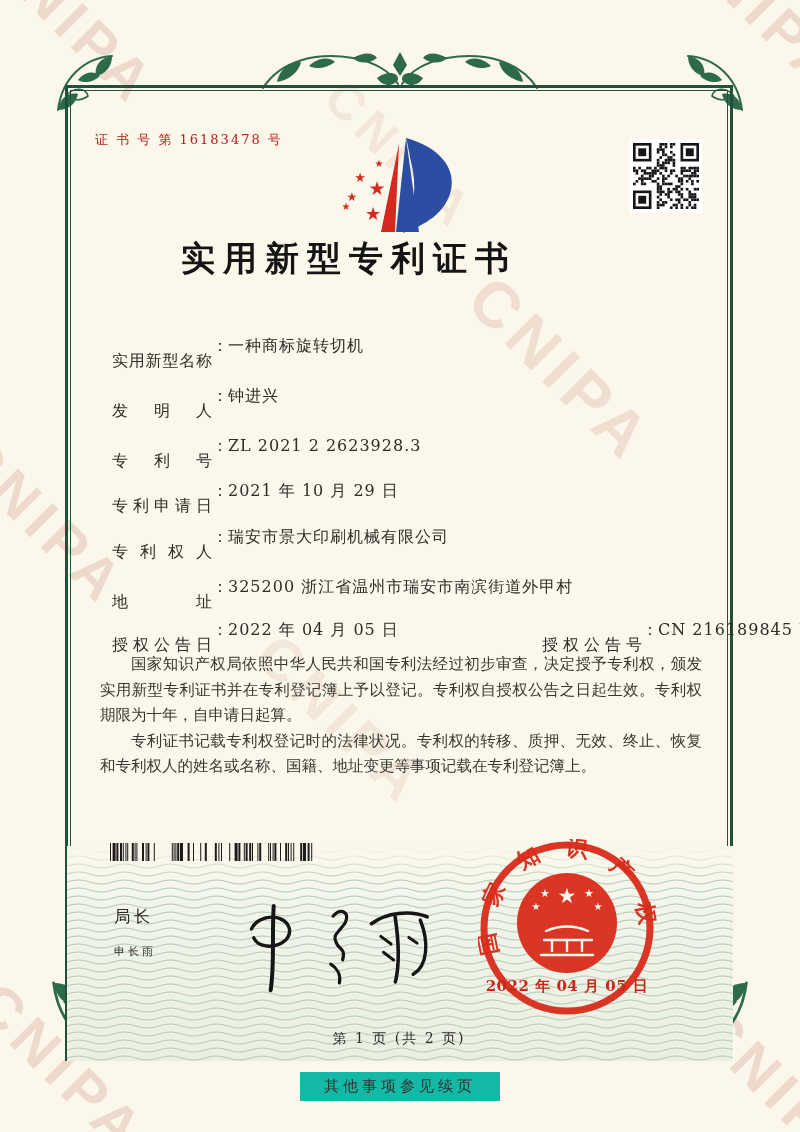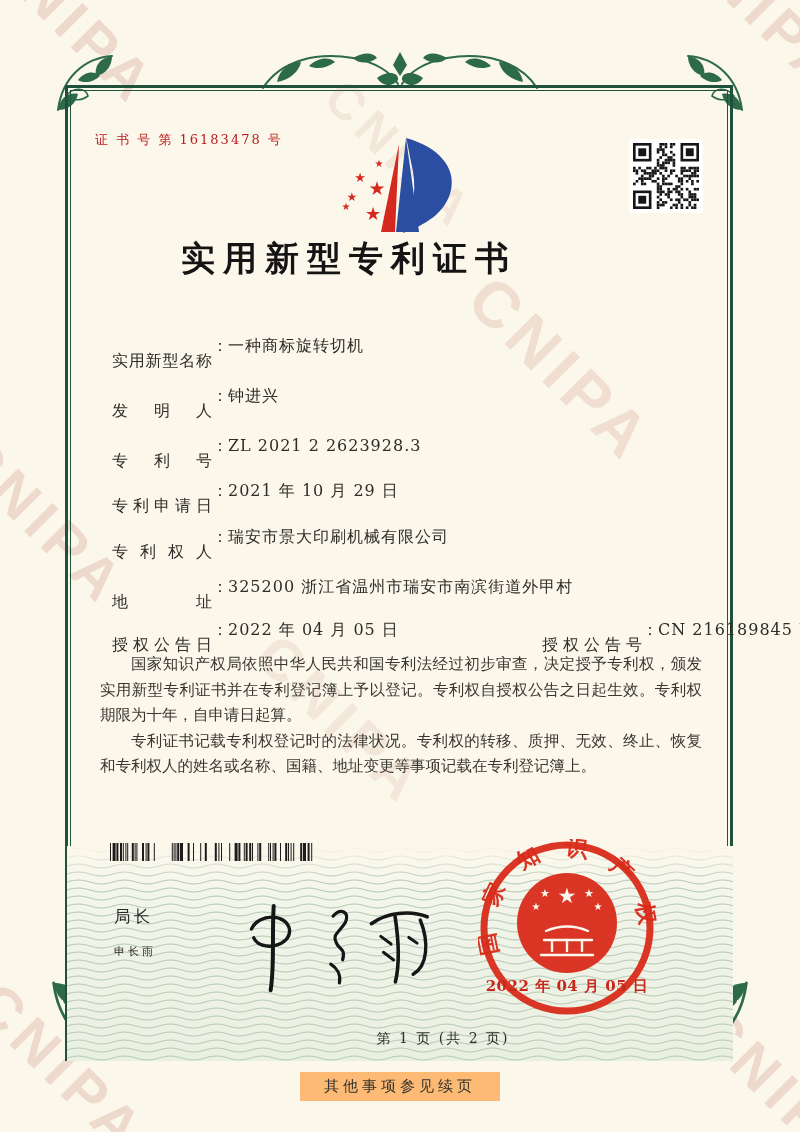--- a/index.html
+++ b/index.html
@@ -36,24 +36,24 @@
   .field-colon{display:inline-block;vertical-align:top;}
   .field-value{display:inline-block;margin-left:0;vertical-align:top;letter-spacing:1px;}
   .grant2{position:absolute;left:430px;top:0;}
   .paras{
     position:absolute;left:100px;top:652px;width:602px;
     font-size:15.5px;line-height:25.5px;text-align:justify;color:#3a3732;
   }
   .paras p{margin:0;text-indent:2em;}
   .sig-title{position:absolute;left:114px;top:906px;font-size:16.5px;letter-spacing:3px;color:#2c2b28;}
   .sig-name{position:absolute;left:114px;top:944px;font-size:11px;letter-spacing:3px;color:#2c2b28;}
-  .page-note{position:absolute;left:65px;top:1030px;width:668px;text-align:center;font-size:14px;letter-spacing:2px;color:#2e2d2a;padding-left:44px;}
+  .page-note{position:absolute;left:65px;top:1030px;width:668px;text-align:center;font-size:14px;letter-spacing:2px;color:#2e2d2a;}
   .footer-note{
     position:absolute;left:50%;top:1072px;transform:translateX(-50%);
-    background:#fdba74;padding:5px 24px;font-size:15px;letter-spacing:4px;color:#33312c;
+    background:#14b8a6;padding:5px 24px;font-size:15px;letter-spacing:4px;color:#33312c;
   }
   .flip-x{transform:scaleX(-1);}
   .flip-y{transform:scaleY(-1);}
   .flip-xy{transform:scale(-1,-1);}
   svg{display:block;}
 </style>
 </head>
 <body>
 
 <svg width="0" height="0" style="position:absolute" aria-hidden="true">

